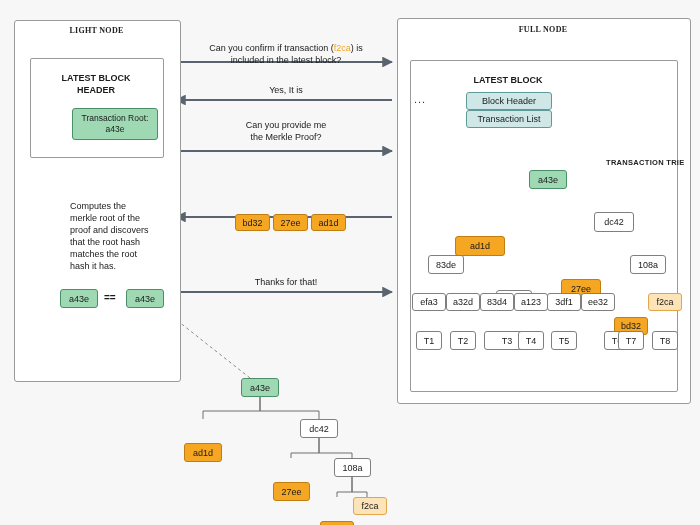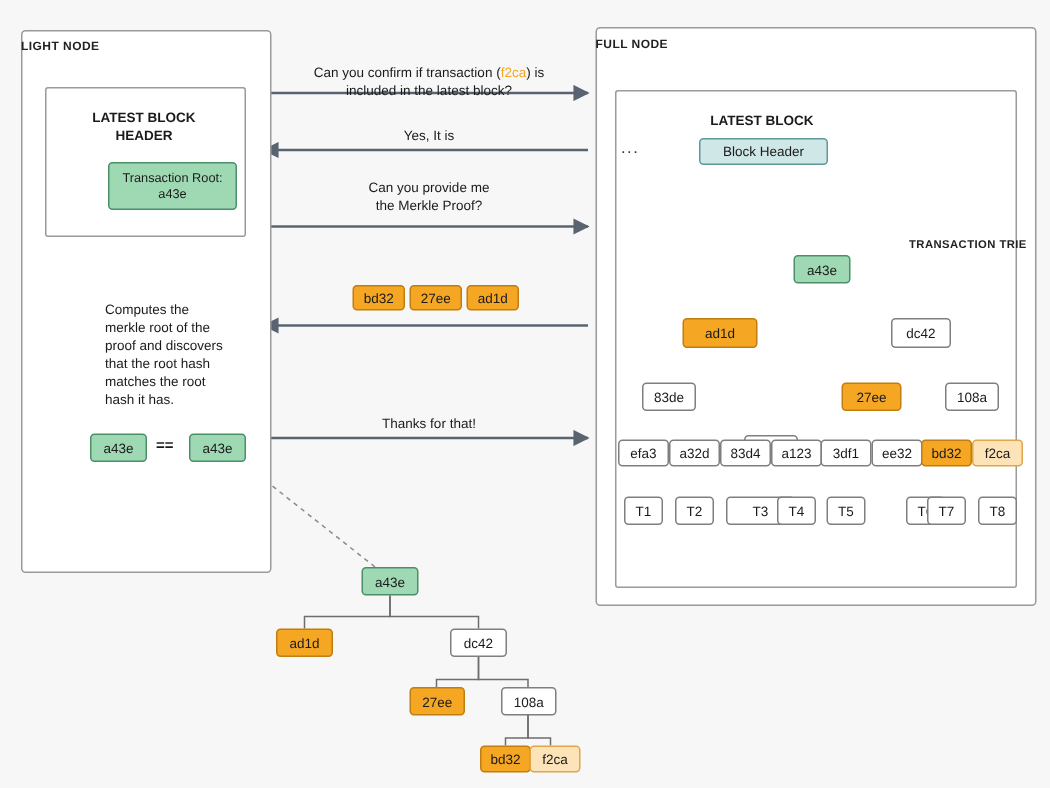--- a/index.html
+++ b/index.html
@@ -20,22 +20,23 @@
     background: #ffffff;
     border: 1px solid #9a9a9a;
     border-radius: 3px;
   }
   .panel-title {
     position: absolute;
     font-size: 8px;
     font-weight: bold;
     color: #222;
     letter-spacing: 0.3px;
-    text-align: left;
+    text-align: center;
     white-space: nowrap;
+    font-family: Liberation Serif, serif;
   }
   .inner-box {
     position: absolute;
     background: #ffffff;
     border: 1px solid #9a9a9a;
     border-radius: 2px;
   }
   .node {
     position: absolute;
     box-sizing: border-box;
@@ -51,20 +52,21 @@
     white-space: nowrap;
   }
   .node.green {
     background: #9fd9b4;
     border-color: #4a8f68;
   }
   .node.orange {
     background: #f5a623;
     border-color: #c07d10;
     color: #1a1a1a;
+    margin-top: 24px;
   }
   .node.lightorange {
     background: #fde3b8;
     border-color: #e0a64a;
   }
   .node.blueish {
     background: #cfe7e7;
     border-color: #5e9a9a;
   }
   .label {
@@ -234,20 +236,21 @@
   <div class="panel" style="left:397px; top:18px; width:292px; height:384px;"></div>
   <div class="panel-title" style="left:397px; top:25px; width:292px;">FULL NODE</div>
 
   <div class="inner-box" style="left:410px; top:60px; width:266px; height:330px;"></div>
 
   <div class="label" style="left:448px; top:74px; width:120px; font-weight:bold; font-size:9px;">LATEST BLOCK</div>
 
   <div class="dots" style="left:414px; top:93px;">...</div>
 
   <div class="node blueish" style="left:466px; top:92px; width:86px; height:18px;">Block Header</div>
+  <div class="node blueish" style="left:466px; top:110px; width:86px; height:18px;">Transaction List</div>
 
   <div class="trie-caption" style="left:606px; top:158px;">TRANSACTION TRIE</div>
 
   <div class="node green" style="left:529px; top:170px; width:38px; height:19px;">a43e</div>
 
   <div class="node orange" style="left:455px; top:212px; width:50px; height:20px;">ad1d</div>
   <div class="node" style="left:594px; top:212px; width:40px; height:20px;">dc42</div>
 
   <div class="node" style="left:428px; top:255px; width:36px; height:19px;">83de</div>
   <div class="node" style="left:496px; top:255px; width:36px; height:19px;margin-top:35px;">6ed5</div>

